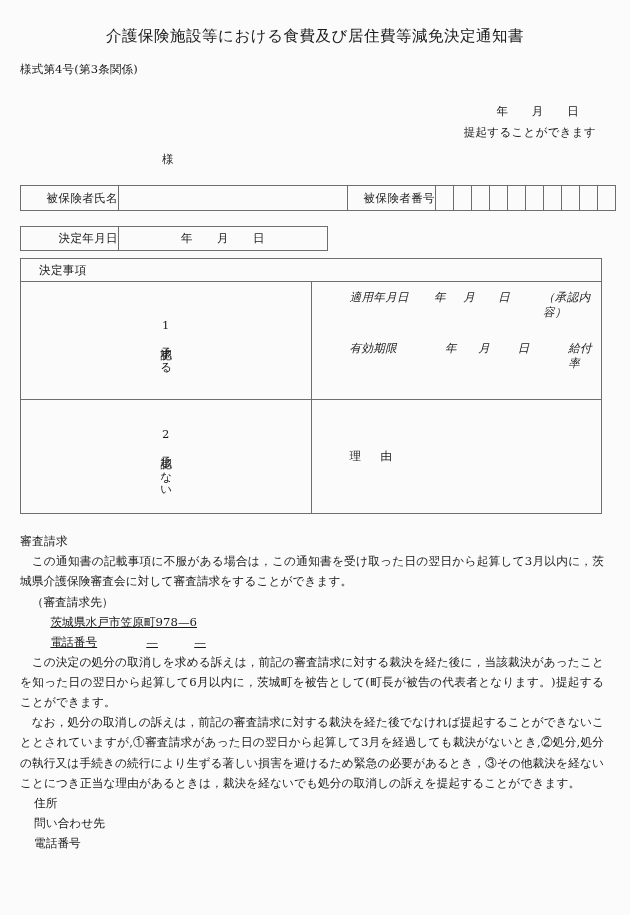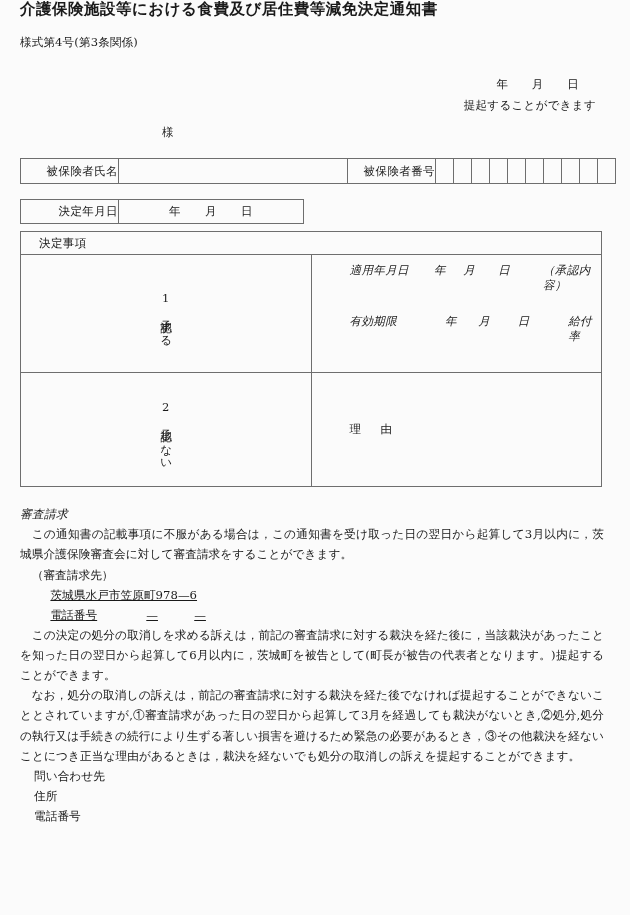--- a/index.html
+++ b/index.html
@@ -19,24 +19,26 @@
   .page {
     position: relative;
     width: 630px;
     height: 915px;
     box-sizing: border-box;
     padding: 0 20px;
   }
 
   
   .doc-title {
+    text-align: center;
     font-size: 15.5px;
     letter-spacing: 0.5px;
     margin: 0;
-    font-weight: bold;
+    padding-top: 27px;
+    font-weight: normal;
     line-height: 1.2;
   }
   .form-number {
     font-size: 11.5px;
     margin: 0;
     padding-top: 16px;
     letter-spacing: 0.2px;
   }
 
   
@@ -91,21 +93,21 @@
   .insured-table td { height: 24px; }
   .cell-label {
     text-align: right;
     letter-spacing: 0.4px;
   }
   .cell-blank { background: transparent; }
   .numbox { width: 17px; }
 
   .decision-date-table {
     margin-top: 15px;
-    width: 284px;
+    width: 308px;
   }
   .decision-date-table td { height: 23px; }
   .date-value {
     text-align: center;
     letter-spacing: 0.5px;
   }
 
   .main-table {
     margin-top: 7px;
     width: 582px;
@@ -158,21 +160,21 @@
     padding-left: 38px;
     letter-spacing: 4px;
   }
 
   
   .review-section {
     margin-top: 17px;
     font-size: 11.7px;
     line-height: 1.72;
   }
-  .review-heading { letter-spacing: 0.3px; font-style: italic; }
+  .review-heading { letter-spacing: 0.3px; }
   .para {
     text-align: justify;
     padding-right: 6px;
     letter-spacing: 0.05px;
   }
   .para .indent { padding-left: 1em; }
   .lvl1 { padding-left: 1em; }
   .lvl2 { padding-left: 2.6em; text-decoration: underline; }
   .tel-line .dash1 { padding-left: 4.2em; }
   .tel-line .dash2 { padding-left: 3.1em; }
@@ -280,18 +282,18 @@
     </div>
     <div class="para">
       <span class="indent">この決定の処分の取消しを求める訴えは，前記の審査請求に対する裁決を経た後に，当該裁決があったことを知った日の翌日から起算して6月以内に，茨城町を被告として(町長が被告の代表者となります。)提起することができます。</span>
     </div>
     <div class="para">
       <span class="indent">なお，処分の取消しの訴えは，前記の審査請求に対する裁決を経た後でなければ提起することができないこととされていますが,①審査請求があった日の翌日から起算して3月を経過しても裁決がないとき,②処分,処分の執行又は手続きの続行により生ずる著しい損害を避けるため緊急の必要があるとき，③その他裁決を経ないことにつき正当な理由があるときは，裁決を経ないでも処分の取消しの訴えを提起することができます。</span>
     </div>
   </div>
 
   <div class="contact-block">
+    <div>住所</div>
     <div>問い合わせ先</div>
-    <div>住所</div>
     <div>電話番号</div>
   </div>
 
 </div>
 
 </body></html>

